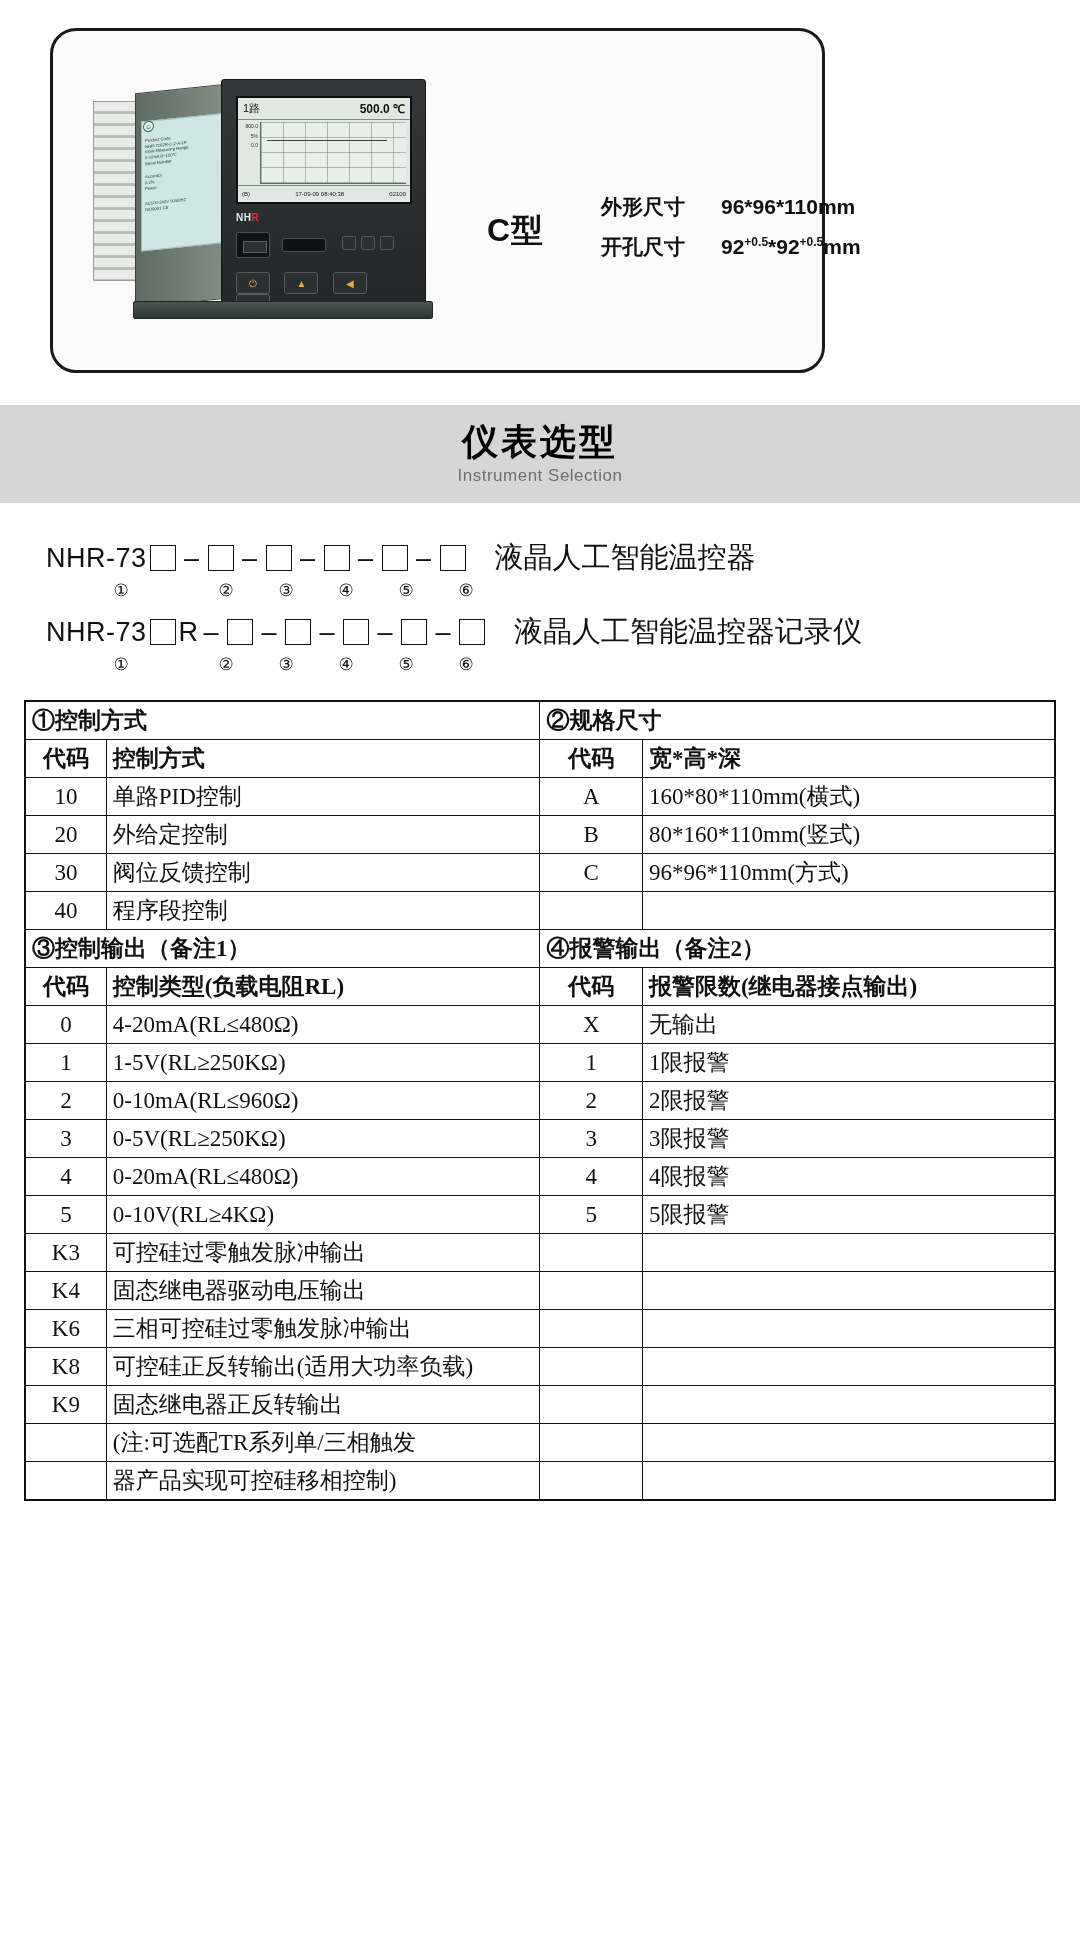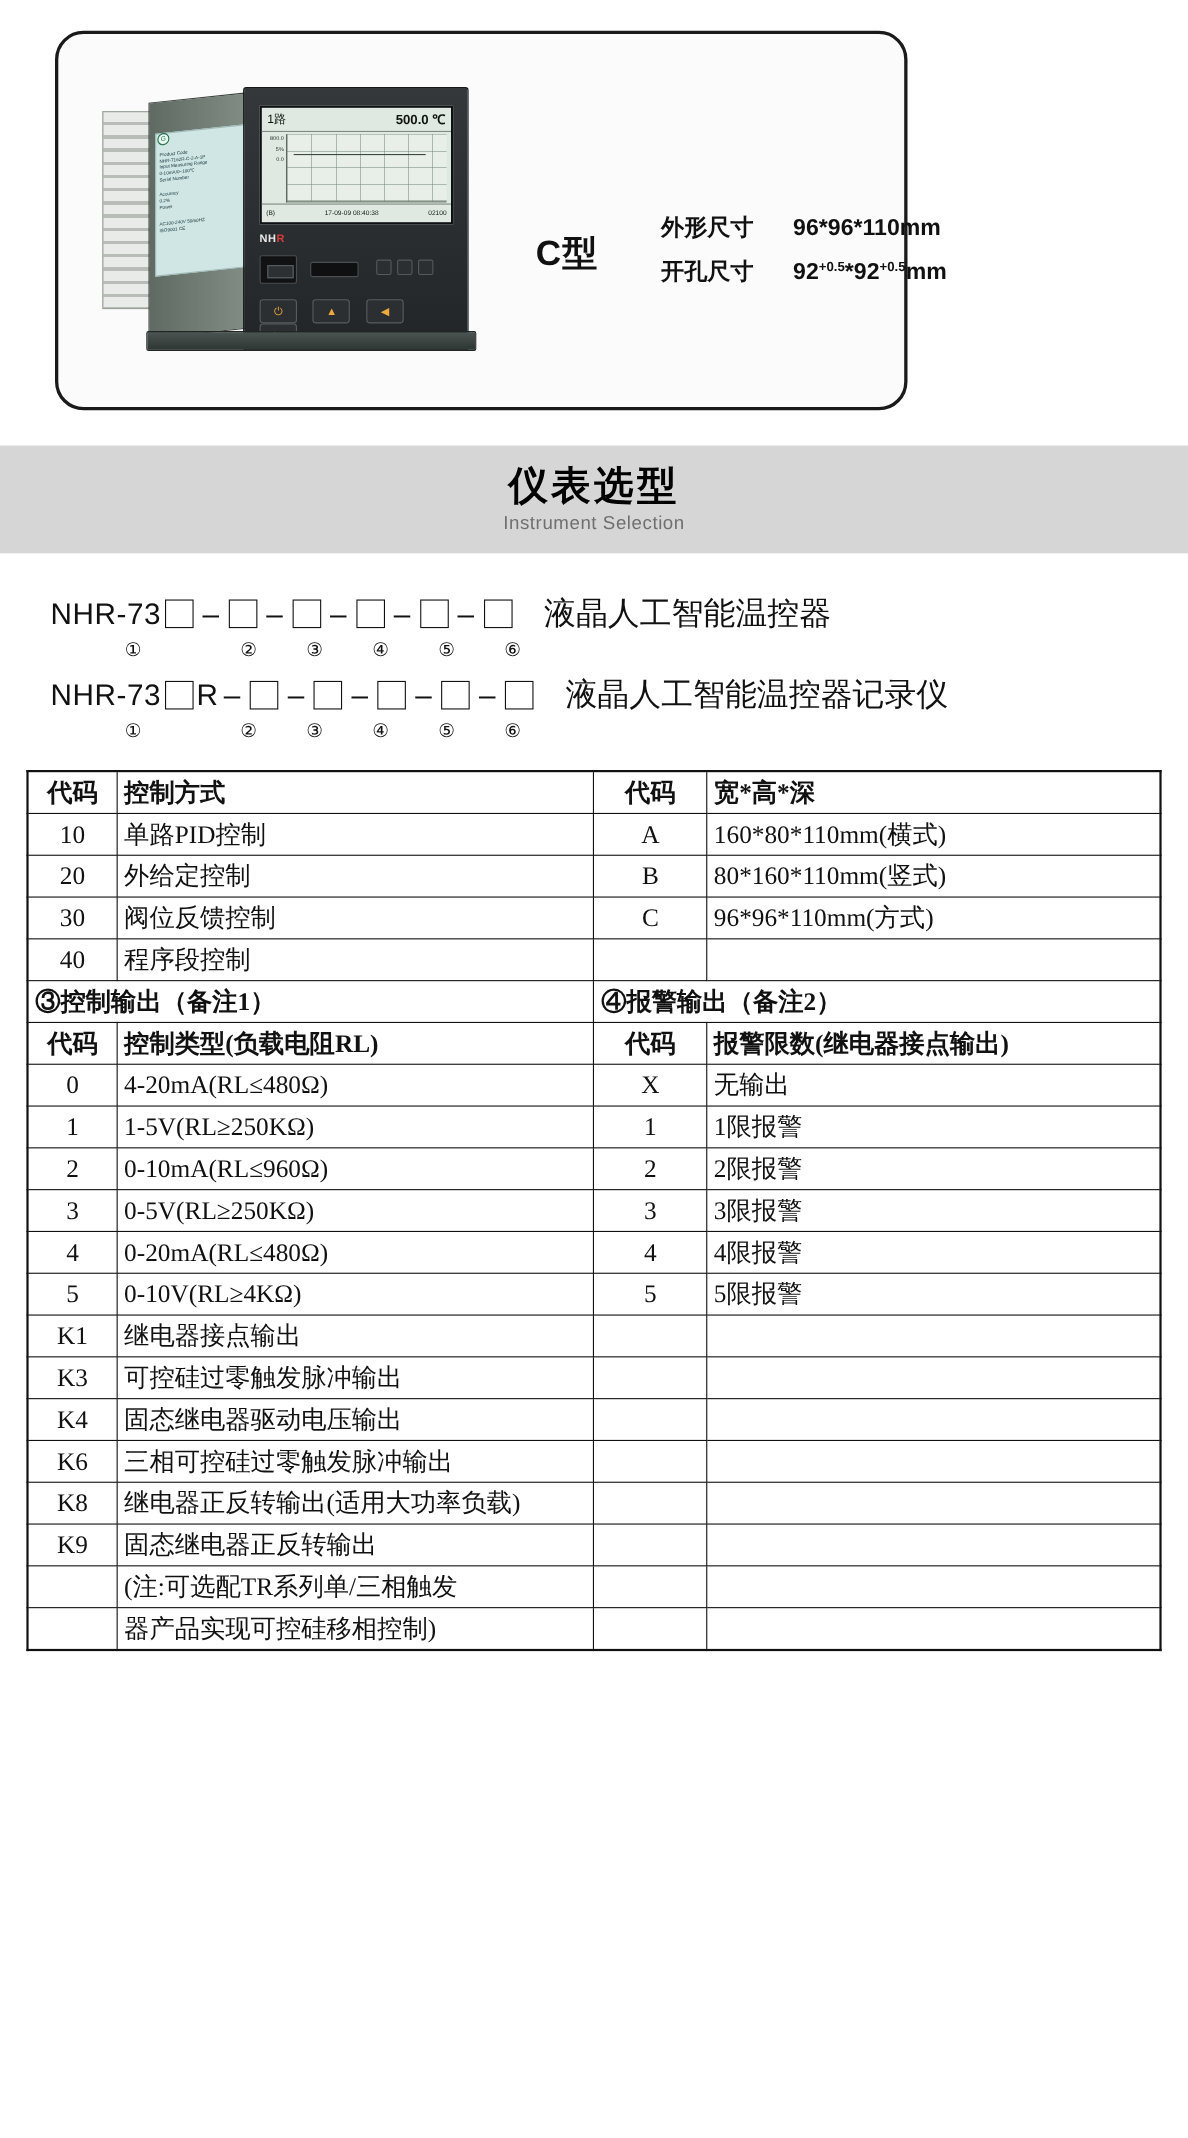--- a/index.html
+++ b/index.html
@@ -254,20 +254,24 @@
 
 <div class="model-row" id="model2">
   <span class="pre">NHR-73</span><span class="box"></span><span>R</span><span class="dash">–</span><span class="box"></span><span class="dash">–</span><span class="box"></span><span class="dash">–</span><span class="box"></span><span class="dash">–</span><span class="box"></span><span class="dash">–</span><span class="box"></span><span class="model-desc">液晶人工智能温控器记录仪</span>
 </div>
 <div class="nums" id="nums2">
   <span style="width:150px">①</span><span style="width:60px">②</span><span style="width:60px">③</span><span style="width:60px">④</span><span style="width:60px">⑤</span><span style="width:60px">⑥</span>
 </div>
 
 <table class="spec">
   <tbody>
+      <tr>
+    <td class="hdr half" colspan="2">①控制方式</td>
+    <td class="hdr half" colspan="2">②规格尺寸</td>
+  </tr>
   <tr>
     <td class="colcode lead">代码</td>
     <td class="lead">控制方式</td>
     <td class="colcode lead">代码</td>
     <td class="lead">宽*高*深</td>
   </tr>
   <tr>
     <td class="colcode">10</td>
     <td>单路PID控制</td>
     <td class="colcode">A</td>
@@ -333,46 +337,40 @@
     <td class="colcode">4</td>
     <td>4限报警</td>
   </tr>
   <tr>
     <td class="colcode">5</td>
     <td>0-10V(RL≥4KΩ)</td>
     <td class="colcode">5</td>
     <td>5限报警</td>
   </tr>
   <tr>
-    <td class="colcode">K1</td>
-    <td>继电器接点输出</td>
-    <td class="colcode"></td>
-    <td></td>
-  </tr>
-  <tr>
     <td class="colcode">K3</td>
     <td>可控硅过零触发脉冲输出</td>
     <td class="colcode"></td>
     <td></td>
   </tr>
   <tr>
     <td class="colcode">K4</td>
     <td>固态继电器驱动电压输出</td>
     <td class="colcode"></td>
     <td></td>
   </tr>
   <tr>
     <td class="colcode">K6</td>
     <td>三相可控硅过零触发脉冲输出</td>
     <td class="colcode"></td>
     <td></td>
   </tr>
   <tr>
     <td class="colcode">K8</td>
-    <td class="note-small">继电器正反转输出(适用大功率负载)</td>
+    <td class="note-small">可控硅正反转输出(适用大功率负载)</td>
     <td class="colcode"></td>
     <td></td>
   </tr>
   <tr>
     <td class="colcode">K9</td>
     <td>固态继电器正反转输出</td>
     <td class="colcode"></td>
     <td></td>
   </tr>
   <tr>

